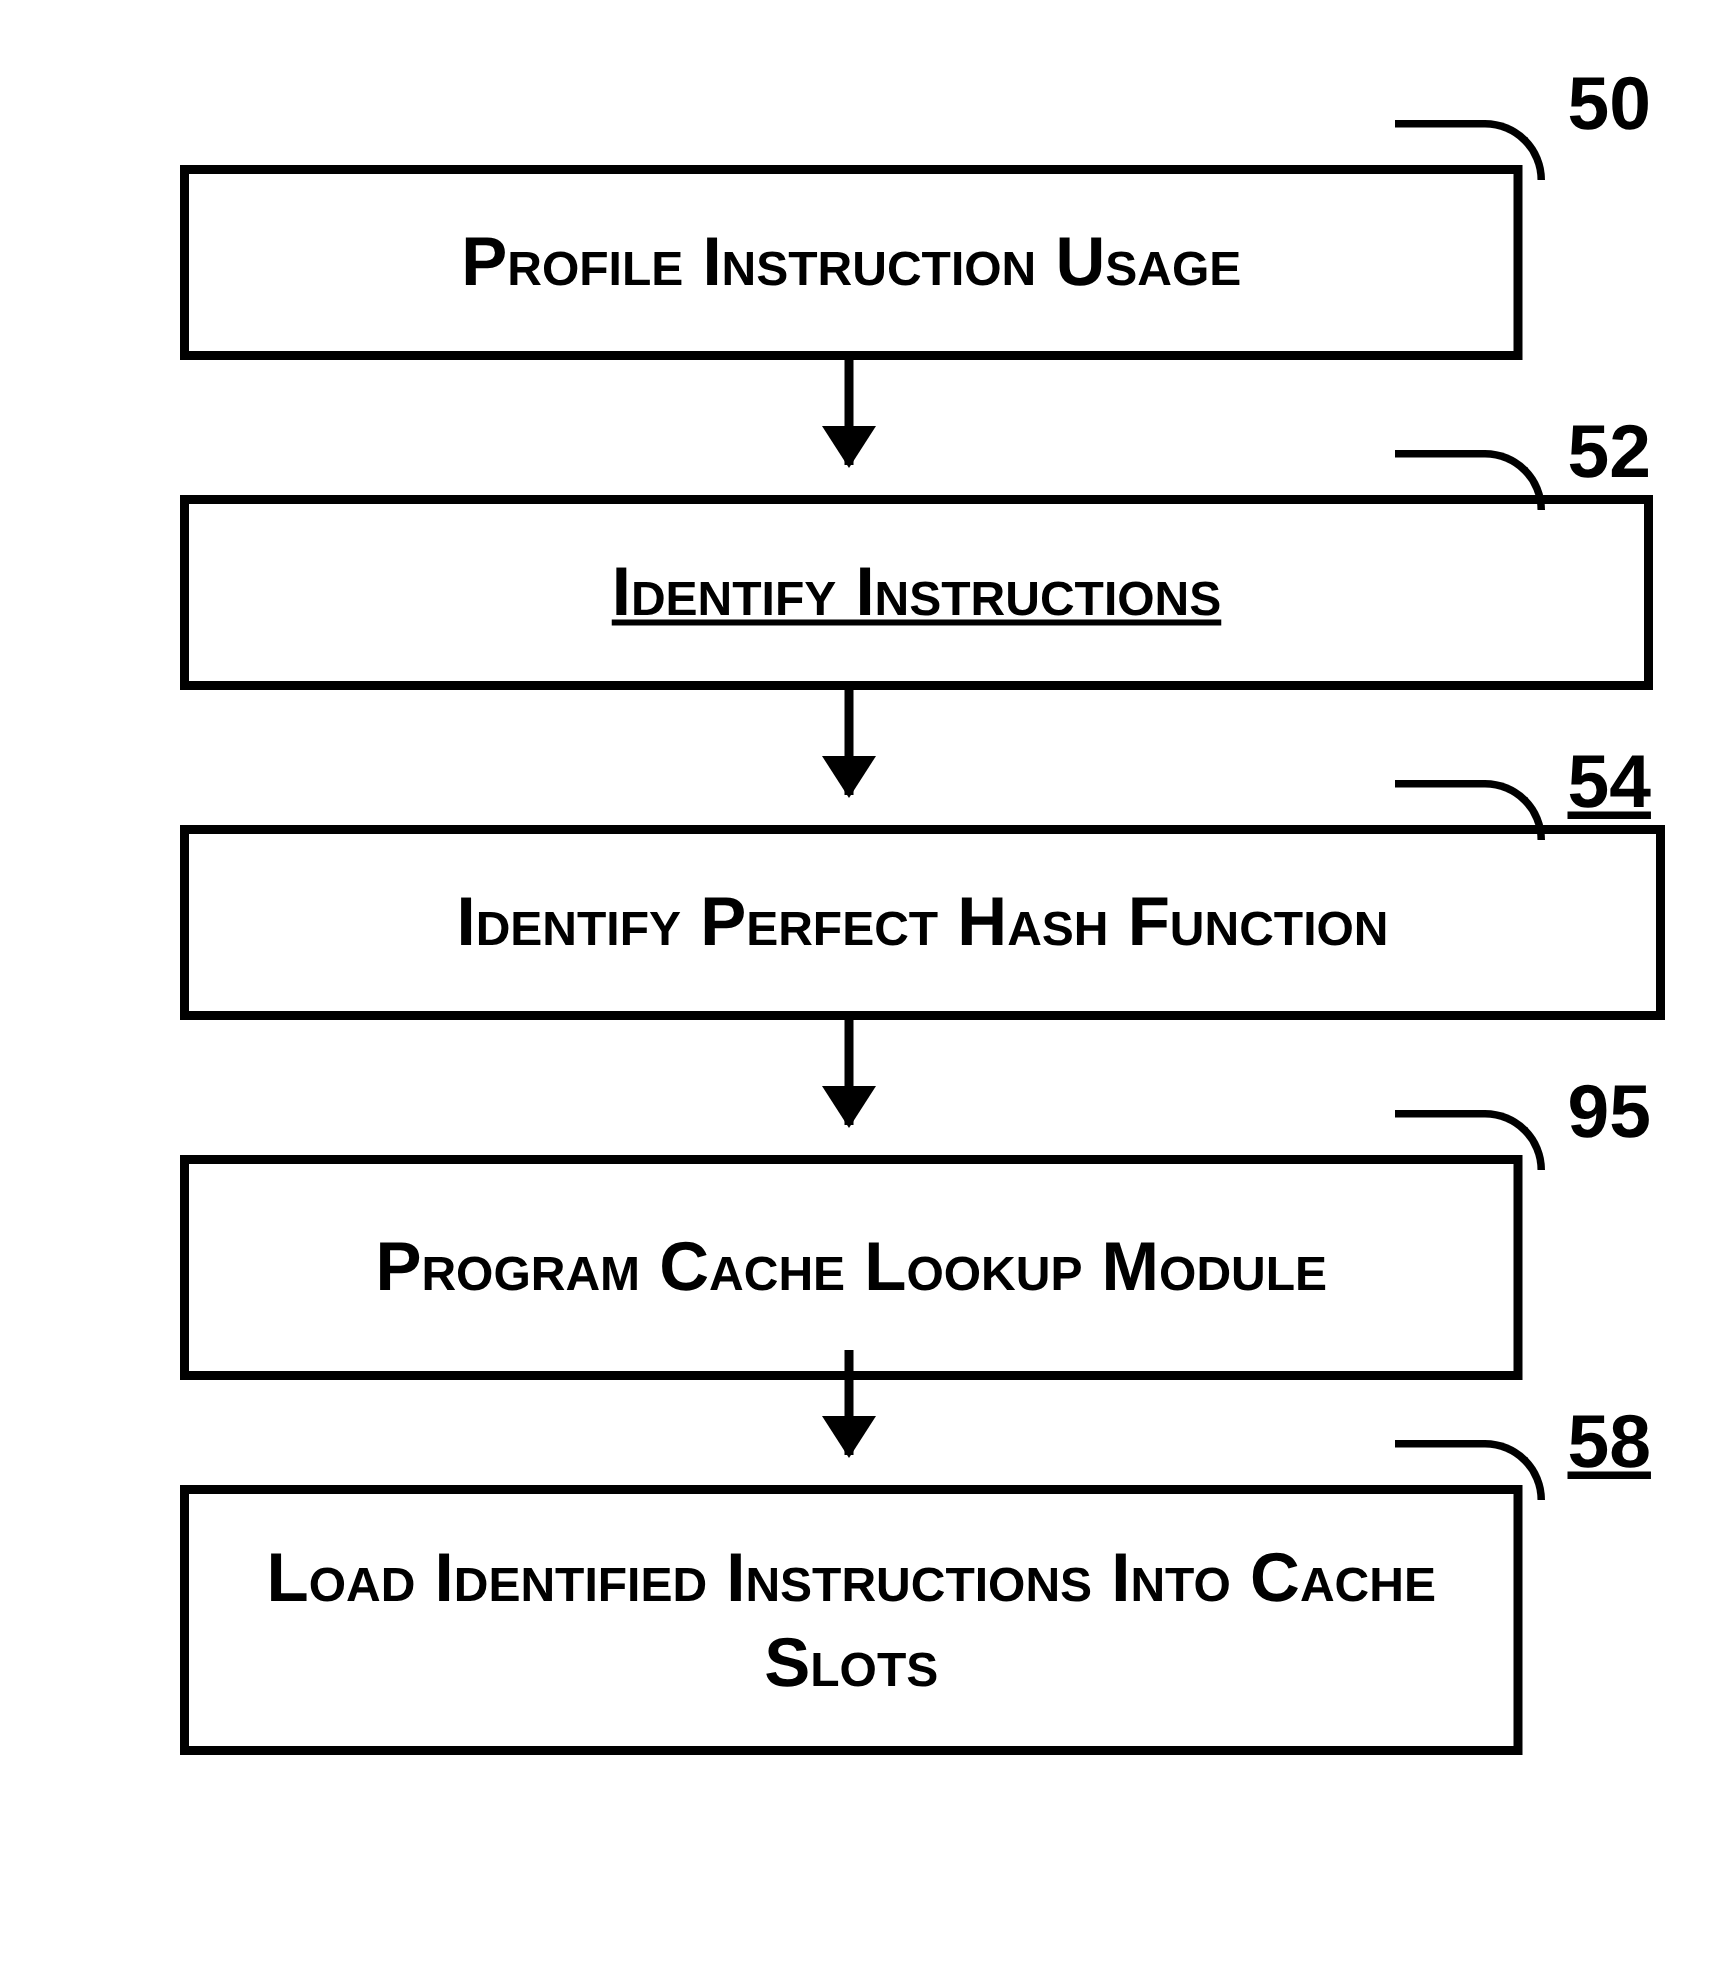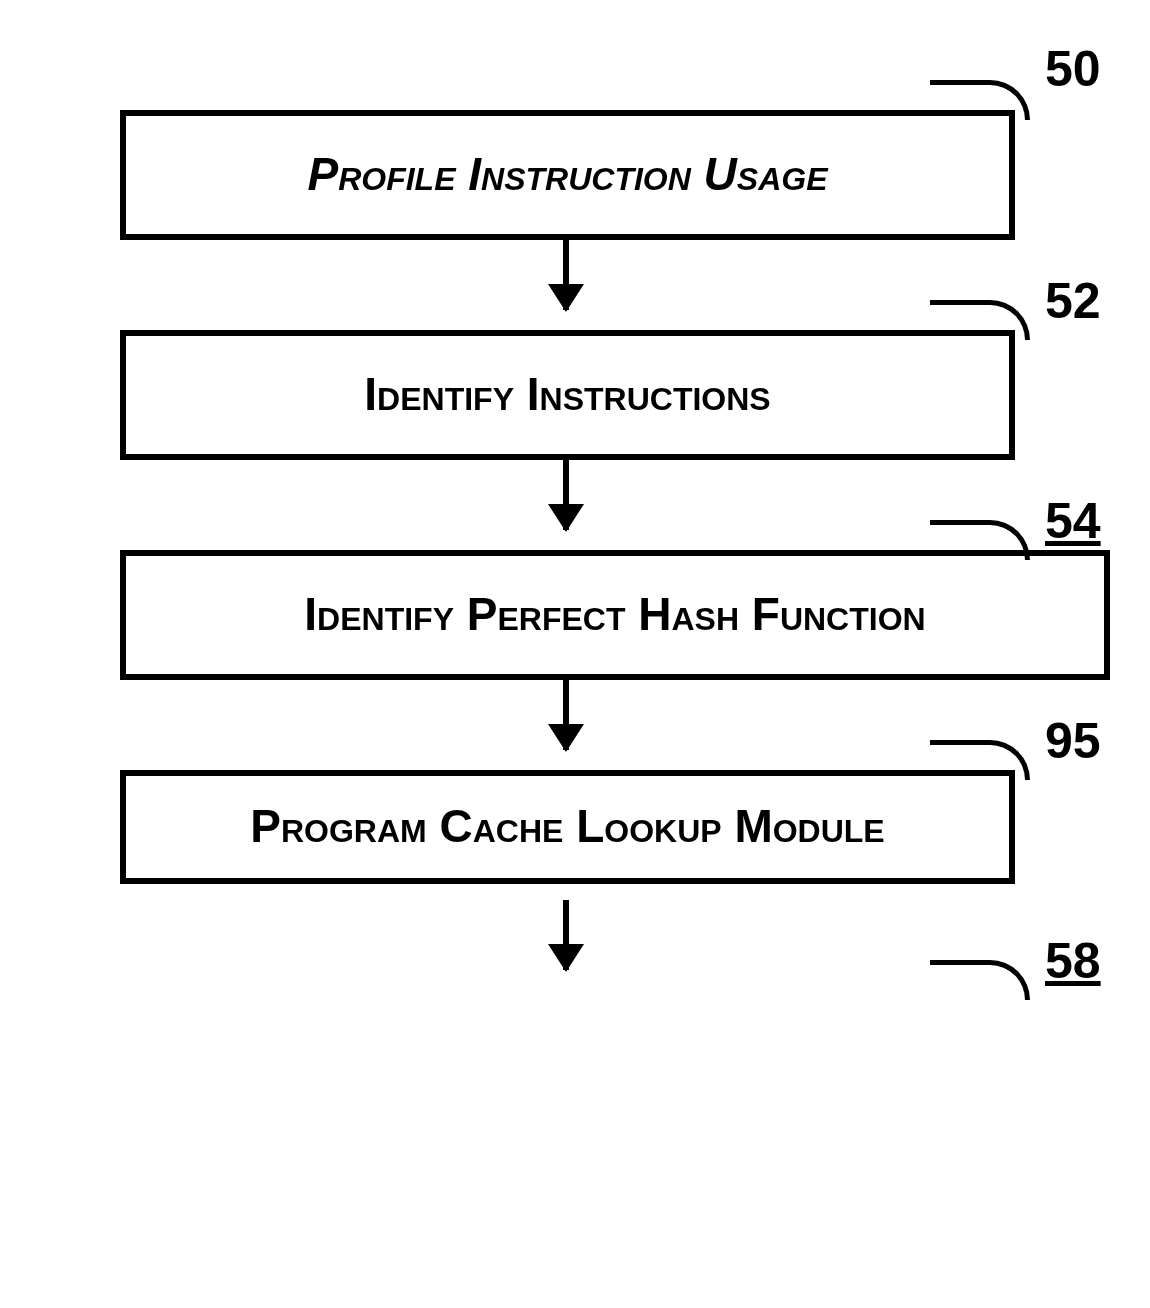--- a/index.html
+++ b/index.html
@@ -61,48 +61,51 @@
     border-left: 18px solid transparent;
     border-right: 18px solid transparent;
     border-top: 28px solid #000;
   }
 </style>
 </head>
 <body>
 
 <div class="canvas">
 
-  <div class="box" style="left:120px; top:110px; width:895px; height:130px;font-style:italic;">
+  <div class="box" style="left:120px; top:110px; width:895px; height:130px;">
     <span>Profile Instruction Usage</span>
   </div>
   <div class="leader" style="left:930px; top:80px; width:100px; height:40px;"></div>
   <div class="ref" style="left:1045px; top:40px;">50</div>
 
   <div class="conn" style="top:240px; height:70px;"></div>
 
-  <div class="box" style="left:120px; top:330px; width:895px; height:130px;">
+  <div class="box" style="left:120px; top:330px; width:982px; height:130px;text-decoration:underline;">
     <span>Identify Instructions</span>
   </div>
   <div class="leader" style="left:930px; top:300px; width:100px; height:40px;"></div>
   <div class="ref" style="left:1045px; top:272px;">52</div>
 
   <div class="conn" style="top:460px; height:70px;"></div>
 
   <div class="box" style="left:120px; top:550px; width:990px; height:130px;">
     <span>Identify Perfect Hash Function</span>
   </div>
   <div class="leader" style="left:930px; top:520px; width:100px; height:40px;"></div>
   <div class="ref" style="left:1045px; top:492px;text-decoration:underline;">54</div>
 
   <div class="conn" style="top:680px; height:70px;"></div>
 
-  <div class="box" style="left:120px; top:770px; width:895px; height:114px;">
+  <div class="box" style="left:120px; top:770px; width:895px; height:150px;">
     <span>Program Cache Lookup Module</span>
   </div>
   <div class="leader" style="left:930px; top:740px; width:100px; height:40px;"></div>
   <div class="ref" style="left:1045px; top:712px;">95</div>
 
   <div class="conn" style="top:900px; height:70px;"></div>
 
+  <div class="box" style="left:120px; top:990px; width:895px; height:180px;">
+    <span>Load Identified Instructions Into Cache Slots</span>
+  </div>
   <div class="leader" style="left:930px; top:960px; width:100px; height:40px;"></div>
   <div class="ref" style="left:1045px; top:932px;text-decoration:underline;">58</div>
 
 </div>
 
 </body></html>

